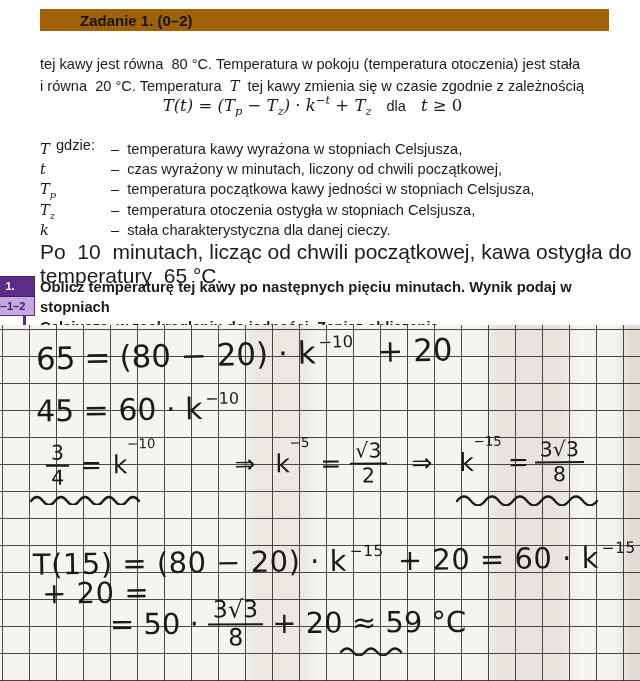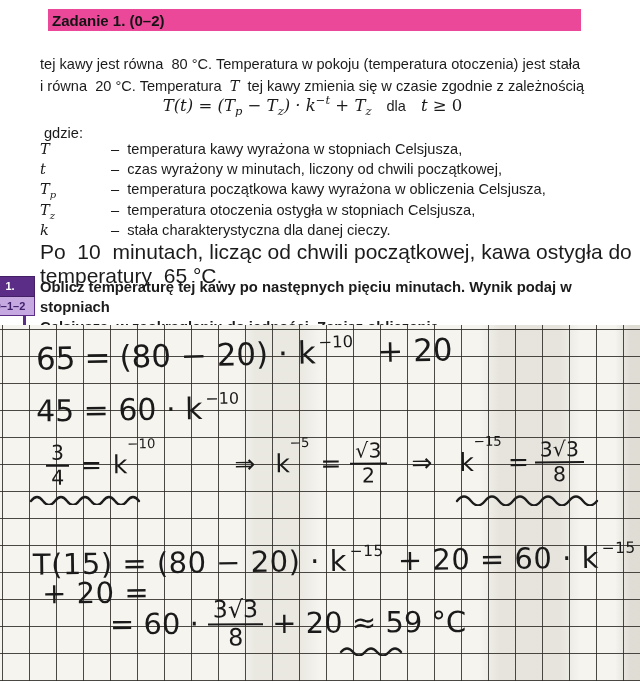--- a/index.html
+++ b/index.html
@@ -1,37 +1,37 @@
 <!DOCTYPE html>
 <html><head>
 <meta charset="utf-8">
 <style>
   html,body{margin:0;padding:0;background:#fff;}
   .page{position:relative;width:640px;height:681px;background:#ffffff;overflow:hidden;
         font-family:"Liberation Sans",sans-serif;color:#1b1b1b;}
 
   
-  .header-bar{position:absolute;left:48px;top:9px;width:533px;height:22px;
-              background:#ec4899;display:flex;align-items:center;}
+  .header-bar{position:absolute;left:40px;top:9px;width:533px;height:22px;
+              background:#a16207;display:flex;align-items:center;padding-left:36px;}
   .header-bar span{font-weight:bold;font-size:15px;padding-left:4px;color:#141414;}
 
   .il{position:absolute;left:40px;width:545px;margin:0;font-size:14.6px;line-height:20.4px;
       white-space:pre-wrap;}
   .il i{font-family:"DejaVu Serif",serif;font-style:italic;}
   .intro1{top:35px;} .intro2{top:54px;} .intro3{top:76px;}
 
   .formula{position:absolute;left:40px;top:93px;width:545px;text-align:center;
            font-family:"DejaVu Serif",serif;font-style:italic;font-size:16.5px;white-space:pre;}
   .formula sub{font-size:11.5px;vertical-align:-4px;}
   .formula .fsup{font-size:11.5px;vertical-align:7px;}
   .formula .dla{font-style:normal;font-family:"Liberation Sans",sans-serif;
                 font-size:14.5px;margin:0 15px;text-align:center;}
   .formula .rest{font-style:normal;font-family:"DejaVu Serif",serif;}
 
-  .gdzie{position:absolute;left:40px;top:121px;margin:4px;font-size:14.6px;}
+  .gdzie{position:absolute;left:40px;top:121px;margin:16px;font-size:14.6px;}
   .defs{position:absolute;left:40px;top:140px;width:545px;}
   .def-row{display:flex;height:20.2px;align-items:baseline;font-size:14.6px;}
   .def-row .term{flex:none;width:23px;font-family:"DejaVu Serif",serif;font-style:italic;}
   .def-row .term sub{font-size:10px;font-style:italic;}
   .def-row .desc{white-space:pre-wrap;margin-left:48px;}
 
   .note{position:absolute;left:40px;top:240px;margin:0;font-size:21px;white-space:pre-wrap;}
 
   .badge{position:absolute;left:-15px;top:276px;width:50px;text-align:center;
          font-size:11px;font-weight:bold;}
@@ -97,21 +97,21 @@
     <div class="def-row">
         <span class="term"><i>T</i><sub></sub></span>
         <span class="desc">–  temperatura kawy wyrażona w stopniach Celsjusza,</span>
       </div>
     <div class="def-row">
         <span class="term"><i>t</i><sub></sub></span>
         <span class="desc">–  czas wyrażony w minutach, liczony od chwili początkowej,</span>
       </div>
     <div class="def-row">
         <span class="term"><i>T</i><sub>p</sub></span>
-        <span class="desc">–  temperatura początkowa kawy wyrażona w obliczenia Celsjusza,</span>
+        <span class="desc">–  temperatura początkowa kawy jedności w stopniach Celsjusza,</span>
       </div>
     <div class="def-row">
         <span class="term"><i>T</i><sub>z</sub></span>
         <span class="desc">–  temperatura otoczenia ostygła w stopniach Celsjusza,</span>
       </div>
     <div class="def-row">
         <span class="term"><i>k</i><sub></sub></span>
         <span class="desc">–  stała charakterystyczna dla danej cieczy.</span>
       </div>
   </div>
@@ -157,21 +157,21 @@
       <span class="ml6">=</span>
       <span class="frac ml6">
           <span class="num">3√3</span>
           <span class="den">8</span>
         </span>
     </div>
 
     <div class="hw hw-line4"><span>T(15) = (80 − 20) · k</span><span class="sup">−15</span><span class="ml12">+ 20 = 60 · k</span><span class="sup">−15</span><span class="ml9">+ 20 =</span></div>
 
     <div class="hw hwf hw-line5">
-      <span>= 60 ·</span>
+      <span>= 50 ·</span>
       <span class="frac ml9">
           <span class="num">3√3</span>
           <span class="den">8</span>
         </span>
       <span class="ml9">+ 20 ≈ 59 °C</span>
     </div>
 
     <svg class="wavy wavy1" width="120" height="14">
       <path d="M2 10 q6 -8 12 0 t12 0 t12 0 t12 0 t12 0 t12 0 t12 0 t12 0 t12 0"></path>
     </svg>

